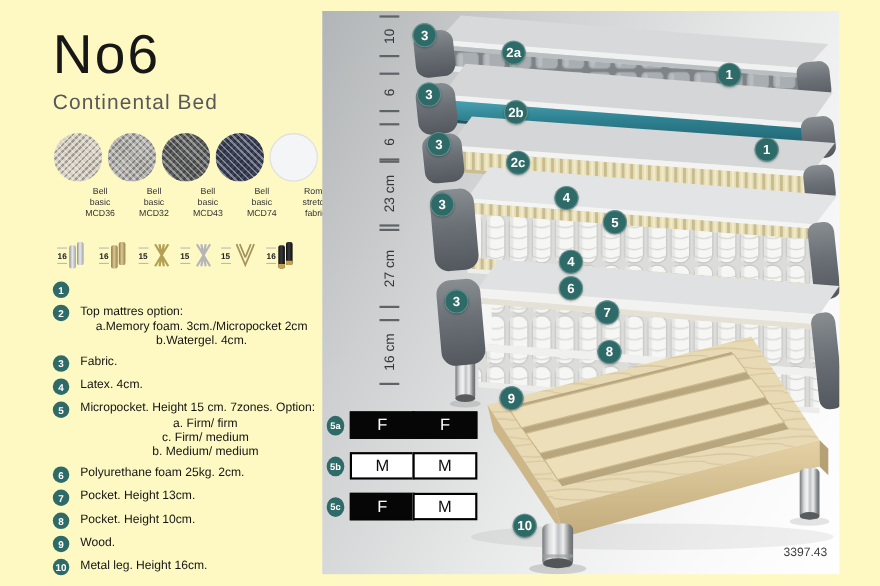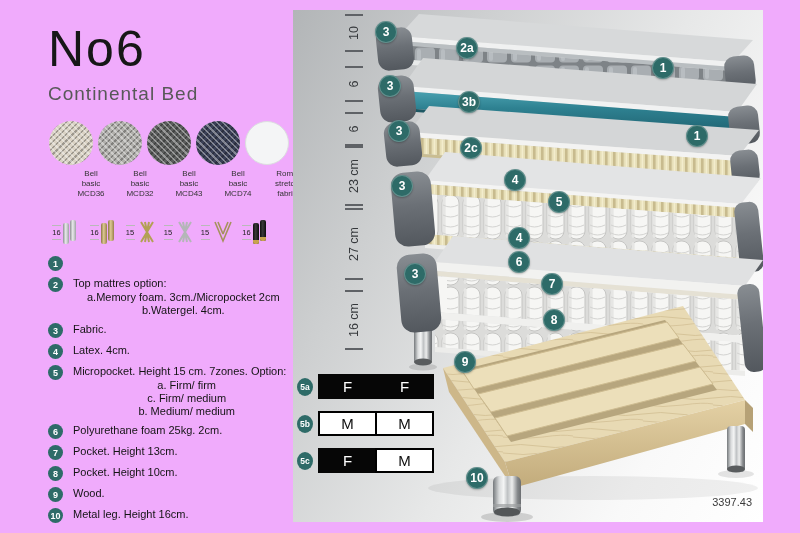--- a/index.html
+++ b/index.html
@@ -1,36 +1,36 @@
 <!DOCTYPE html>
 <html><head>
 <meta charset="utf-8">
 <style>
   html,body{margin:0;padding:0;background:#fff;}
-  .stage{position:relative;width:800px;height:533px;background:#f0abfc;overflow:hidden;
+  .stage{position:relative;width:800px;height:533px;background:#fef9c3;overflow:hidden;
          font-family:"Liberation Sans", sans-serif;color:#1c1c1c;}
   
   .left{position:absolute;left:0;top:0;width:293px;height:533px;padding:24px 0 0 48px;box-sizing:border-box;}
   .title{font-size:50px;font-weight:300;letter-spacing:2px;color:#171717;line-height:1;}
   .subtitle{margin-top:9px;font-size:19px;letter-spacing:1px;color:#585858;font-weight:400;}
   .swatches{margin-top:16px;display:flex;gap:3px;}
   .swatch{width:46px;display:flex;flex-direction:column;align-items:center;}
   .swcircle{width:44px;height:44px;border-radius:50%;
     background-image:repeating-linear-gradient(45deg, rgba(255,255,255,.38) 0 1.6px, transparent 1.6px 4.4px),
                      repeating-linear-gradient(-45deg, rgba(0,0,0,.28) 0 1.6px, transparent 1.6px 4.4px);}
   .sw-mcd36{background-color:#d9d2c4;}
   .sw-mcd32{background-color:#b1b0ac;}
   .sw-mcd43{background-color:#5c5e5d;}
   .sw-mcd74{background-color:#3b4157;}
   .sw-roma{background-color:#f4f5f6;background-image:none;border:1px solid #dcdee0;box-sizing:border-box;}
   .swcap{margin-top:4px;font-size:8px;line-height:1.25;text-align:center;color:#333;margin-left:40px;}
   
   .legs{margin-top:7px;display:flex;gap:4px;align-items:flex-end;}
   .leg-item{width:34px;height:40px;display:flex;align-items:flex-end;justify-content:center;gap:2px;}
-  .leg-num{display:flex;flex-direction:column;align-items:center;font-size:7.5px;font-weight:normal;color:#222;gap:2px;margin-bottom:6px;}
+  .leg-num{display:flex;flex-direction:column;align-items:center;font-size:7.5px;font-weight:bold;color:#222;gap:2px;margin-bottom:6px;}
   .leg-num::before,.leg-num::after{content:"";display:block;width:9px;height:1px;background:#b9b9b9;}
   .cyl{position:relative;width:15px;height:24px;margin-bottom:2px;}
   .cyl i{position:absolute;width:6px;height:21px;border-radius:2px;}
   .cyl i:nth-child(1){left:0;top:3px;}
   .cyl i:nth-child(2){left:7px;top:0;}
   .metal-silver i{background:linear-gradient(90deg,#8e9093,#e9eaeb 45%,#9fa2a5);}
   .metal-brass i{background:linear-gradient(90deg,#8d7847,#d9c halfa 0);} 
   .metal-brass i{background:linear-gradient(90deg,#8d7847,#dcc globe);}  
   .metal-brass i{background:linear-gradient(90deg,#8d7847,#ddc893 45%,#99804c);}
   .metal-black i{background:linear-gradient(90deg,#101010,#3a3a3a 45%,#0c0c0c);}
@@ -360,21 +360,21 @@
     <div class="dim" style="top:280px;height:60px;">
         <div class="dmid">
           <span>16 cm</span>
         </div>
       </div>
 
     <div class="db" style="left:82px;top:11px;">3</div>
     <div class="db" style="left:163px;top:27px;">2a</div>
     <div class="db" style="left:359px;top:47px;">1</div>
     <div class="db" style="left:86px;top:65px;">3</div>
-    <div class="db" style="left:165px;top:81px;">3b</div>
+    <div class="db" style="left:165px;top:81px;">2b</div>
     <div class="db" style="left:95px;top:110px;">3</div>
     <div class="db" style="left:167px;top:127px;">2c</div>
     <div class="db" style="left:393px;top:115px;">1</div>
     <div class="db" style="left:98px;top:165px;">3</div>
     <div class="db" style="left:211px;top:159px;">4</div>
     <div class="db" style="left:255px;top:181px;">5</div>
     <div class="db" style="left:215px;top:217px;">4</div>
     <div class="db" style="left:215px;top:241px;">6</div>
     <div class="db" style="left:111px;top:253px;">3</div>
     <div class="db" style="left:248px;top:263px;">7</div>

